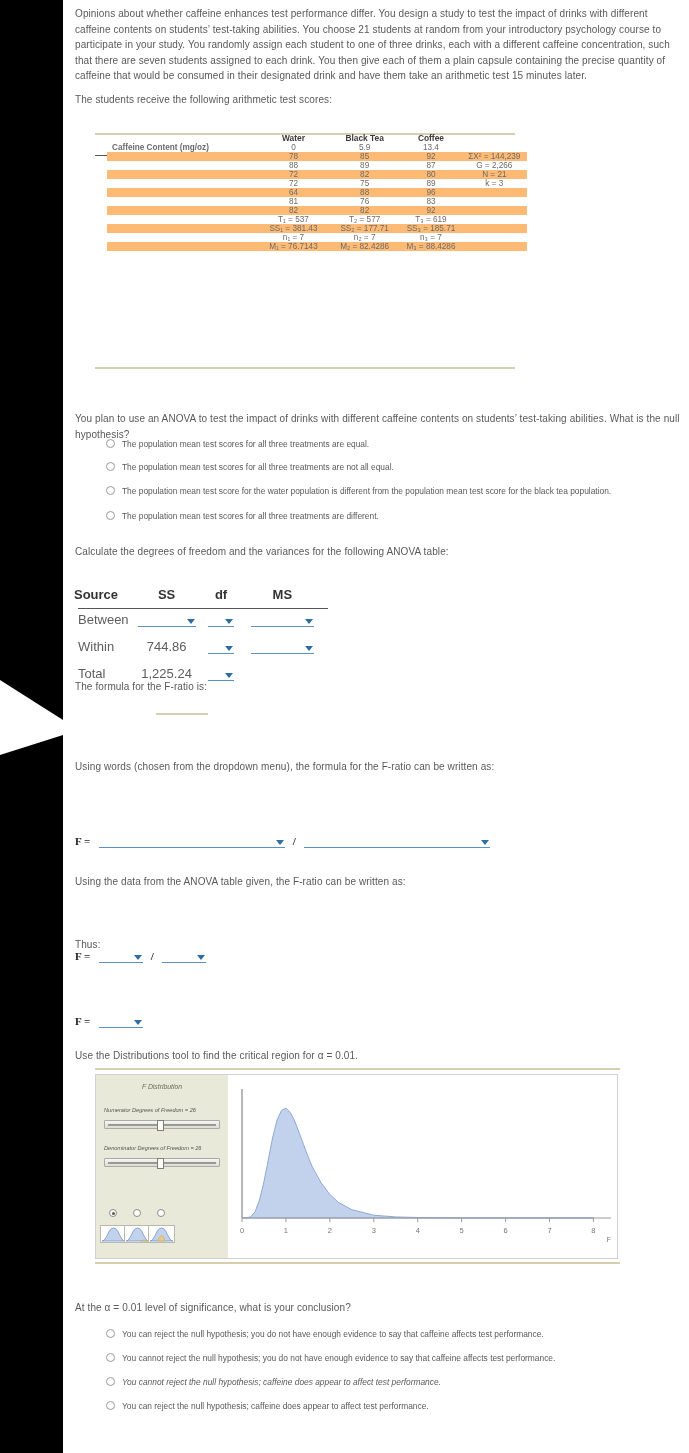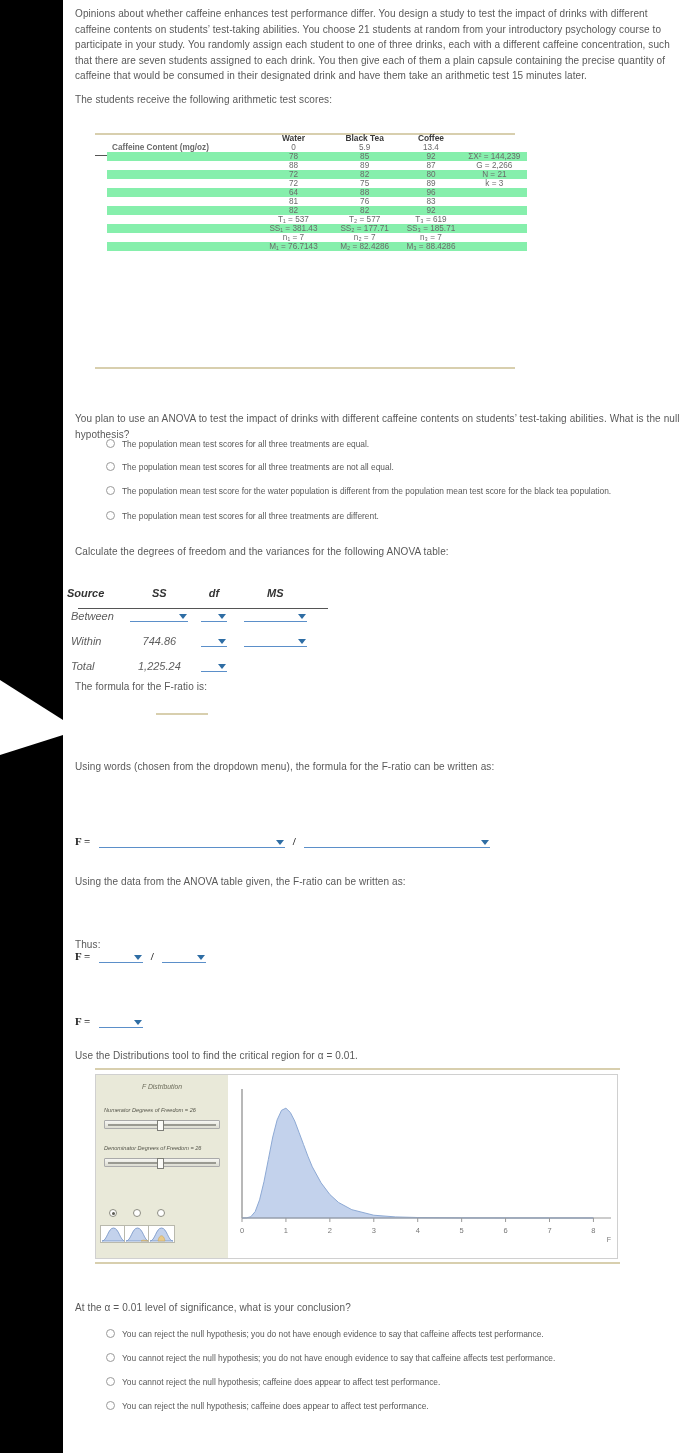--- a/index.html
+++ b/index.html
@@ -56,42 +56,42 @@
     text-align:center;font-weight:bold;color:#3a3a3a;
     padding:5px 0 5px 0;font-size:8.4px;
   }
   .hdr-underline{
     position:absolute;left:32px;top:155px;width:420px;height:1.3px;
     background:#555;
   }
   .drow td{
     text-align:center;padding:4.1px 0;color:#6a6a6a;
   }
-  .drow.shade{background:#86efac;}
+  .drow.shade{background:#fdba74;}
   .lbl-cell{
     text-align:left !important;font-weight:bold;color:#3a3a3a;padding-left:5px !important;
   }
   .c1{width:148px;}
   .c2{width:72px;}
   .c3{width:72px;}
   .c4{width:62px;}
   .c5{width:66px;}
   
   .opt{
     position:absolute;
     font-size:8.4px;color:#595959;
   }
   .radio{
     display:inline-block;width:7px;height:7px;border:1px solid #9a9a9a;
     border-radius:50%;vertical-align:-1px;margin-right:7px;background:#fff;
   }
   
   #anova{
-    position:absolute;left:2px;top:585px;width:250px;
-    font-size:11px;border-collapse:collapse;font-style:italic;
+    position:absolute;left:9px;top:585px;width:250px;
+    font-size:13px;border-collapse:collapse;
   }
   #anova th{
     font-weight:bold;color:#333;padding:2px 0 4px 0;text-align:center;
   }
   #anova th.left{text-align:left;padding-left:2px;}
   #anova td{padding:6px 0;text-align:center;color:#5d5d5d;}
   #anova td.left{text-align:left;padding-left:6px;margin-top:23px;}
   .anova-rule{
     position:absolute;left:15px;top:608px;width:250px;height:1.3px;background:#555;
   }
@@ -428,21 +428,21 @@
   </div>
 
   <div class="para" style="left:12px;top:1300px;width:560px;">At the α = 0.01 level of significance, what is your conclusion?</div>
 
   <div class="opt" style="left:43px;top:1329px;">
     <span class="radio"></span><span>You can reject the null hypothesis; you do not have enough evidence to say that caffeine affects test performance.</span>
   </div>
   <div class="opt" style="left:43px;top:1353px;">
     <span class="radio"></span><span>You cannot reject the null hypothesis; you do not have enough evidence to say that caffeine affects test performance.</span>
   </div>
-  <div class="opt" style="left:43px;top:1377px;">
+  <div class="opt" style="left:43px;top:1377px;font-style:italic;">
     <span class="radio"></span><span>You cannot reject the null hypothesis; caffeine does appear to affect test performance.</span>
   </div>
   <div class="opt" style="left:43px;top:1401px;">
     <span class="radio"></span><span>You can reject the null hypothesis; caffeine does appear to affect test performance.</span>
   </div>
 
 </div>
 
 <div id="left-gutter"></div>
 <div id="wedge"></div>

